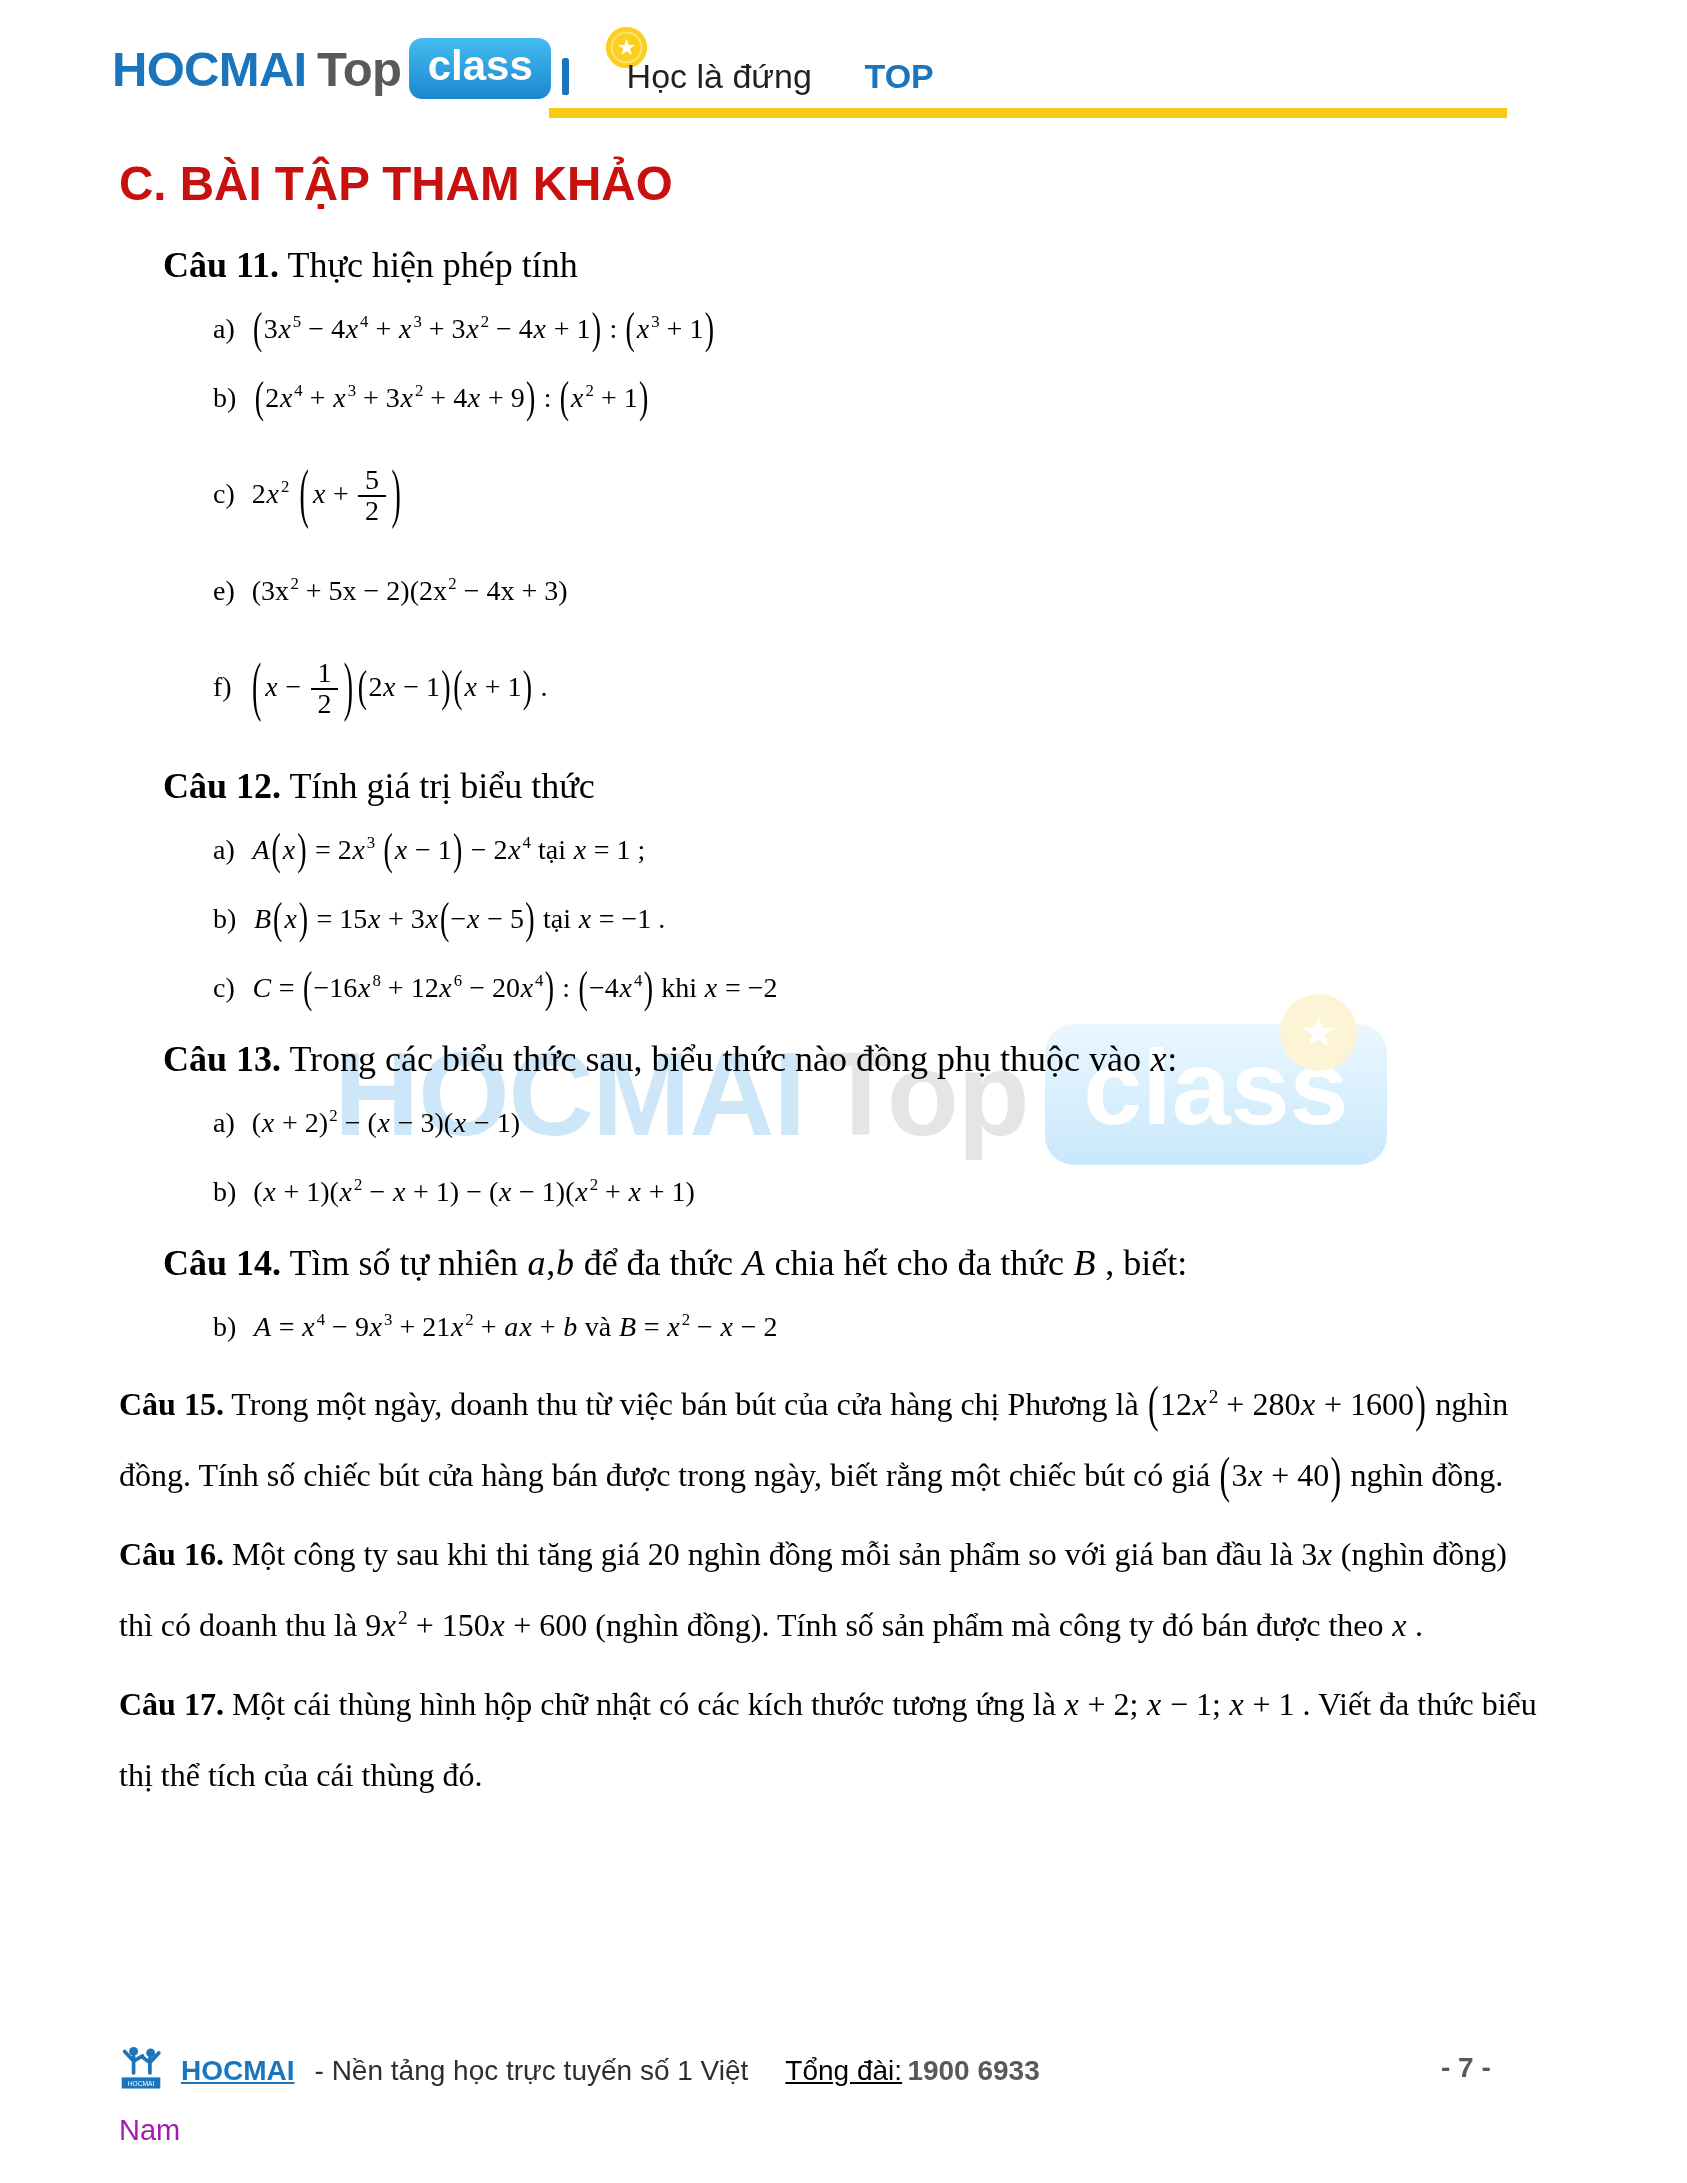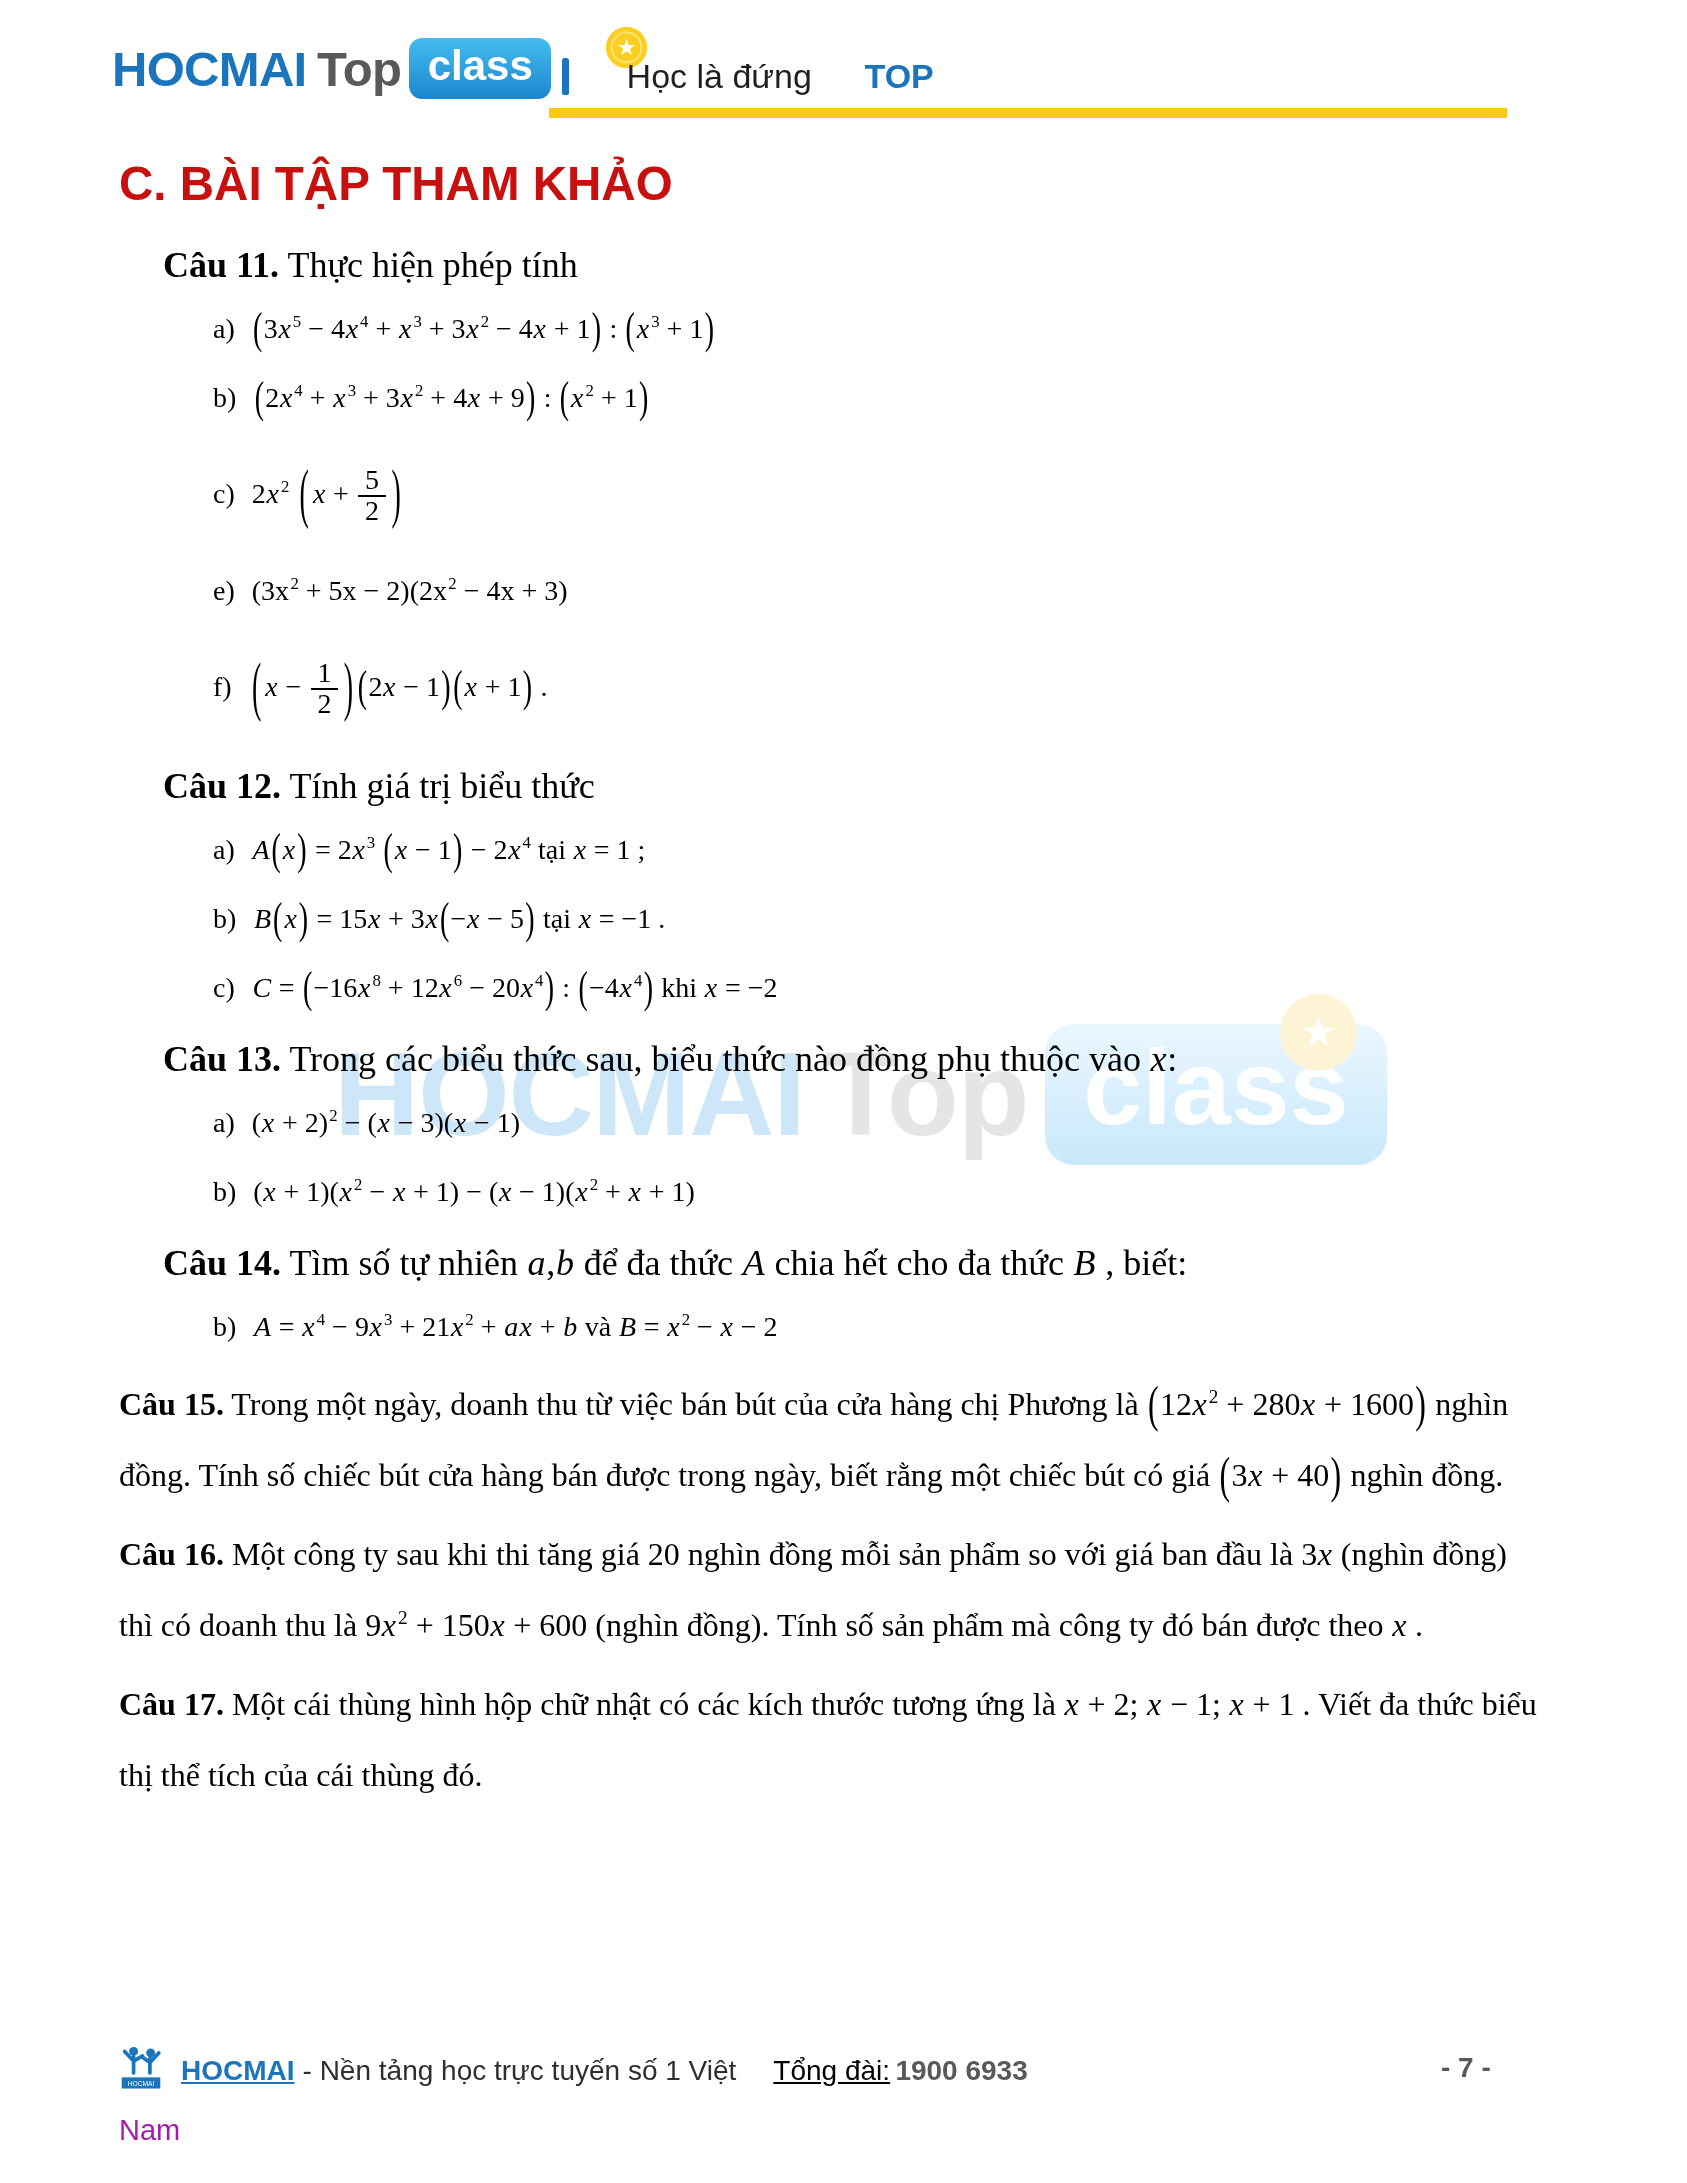--- a/index.html
+++ b/index.html
@@ -53,21 +53,21 @@
   .bp2{display:inline-block;transform:scaleY(2.35);padding:0 3.3px;}
   .frac{display:inline-block;vertical-align:-0.62em;text-align:center;line-height:1.02;margin:0 2.6px;}
   .frac span{display:block;padding:0 6.6px;}
   .frac .den{border-top:2.6px solid #000;}
 
   
   .footer{position:absolute;left:118px;top:2043px;display:flex;align-items:center;z-index:2;
           font-family:"Liberation Sans","DejaVu Sans",sans-serif;font-size:28px;color:#414042;}
   .f-icon{margin-right:17px;}
   .f-brand{color:#1B75BC;font-weight:700;text-decoration:underline;}
-  .f-desc{margin-left:8px;color:#2e2e30;}
+  .f-desc{margin-left:20px;color:#2e2e30;}
   .f-hotline-label{margin-left:37px;color:#000000;text-decoration:underline;}
   .f-hotline{color:#58595B;font-weight:700;margin-left:5.3px;}
   .footer-nam{position:absolute;left:119px;top:2114px;z-index:2;color:#a21caf;font-size:29px;
               font-family:"Liberation Sans","DejaVu Sans",sans-serif;}
   .pagenum{position:absolute;left:1441px;top:2052px;z-index:2;color:#58595B;font-size:28px;font-weight:600;
            font-family:"Liberation Sans","DejaVu Sans",sans-serif;}
 </style>
 </head>
 <body>
 

